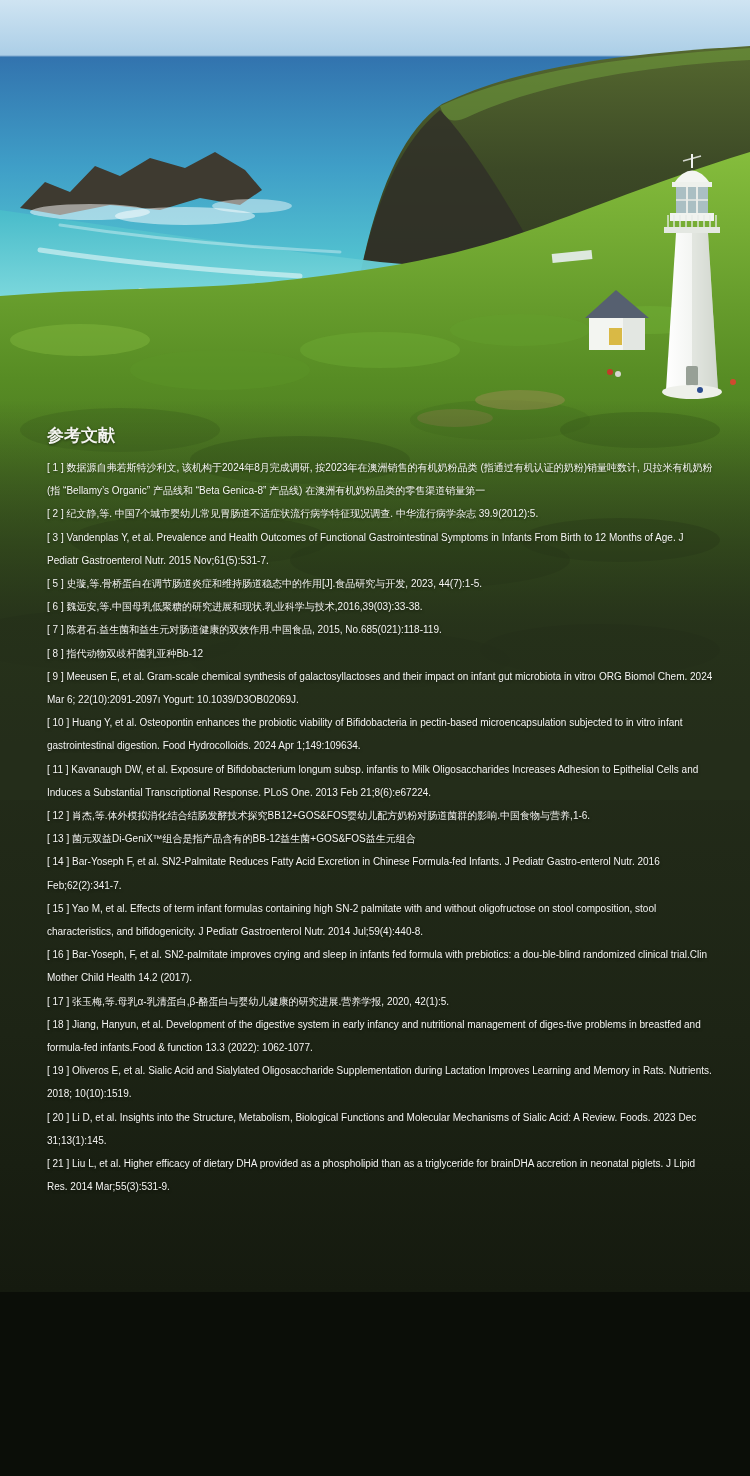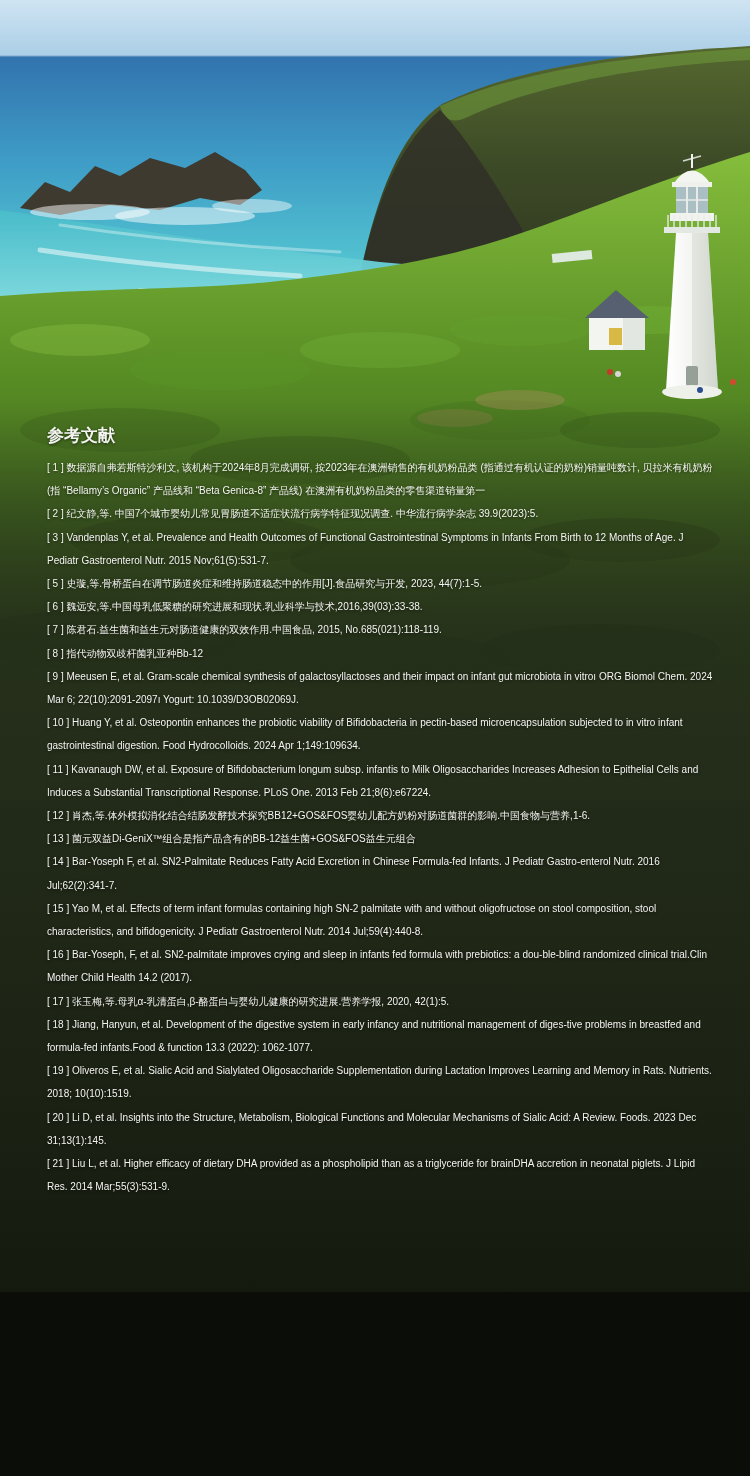--- a/index.html
+++ b/index.html
@@ -152,32 +152,32 @@
       <circle cx="733" cy="382" r="3" fill="#d04a2f"></circle>
     </g>
   </svg>
 
   <div class="fade"></div>
 
   <div class="content">
     <h2 class="heading">参考文献</h2>
     <div id="ref-list">
         <p class="ref">[ 1 ] 数据源自弗若斯特沙利文, 该机构于2024年8月完成调研, 按2023年在澳洲销售的有机奶粉品类 (指通过有机认证的奶粉)销量吨数计, 贝拉米有机奶粉 (指 “Bellamy’s Organic” 产品线和 “Beta Genica-8” 产品线) 在澳洲有机奶粉品类的零售渠道销量第一</p>
-        <p class="ref">[ 2 ] 纪文静,等. 中国7个城市婴幼儿常见胃肠道不适症状流行病学特征现况调查. 中华流行病学杂志 39.9(2023):5.</p>
+        <p class="ref">[ 2 ] 纪文静,等. 中国7个城市婴幼儿常见胃肠道不适症状流行病学特征现况调查. 中华流行病学杂志 39.9(2012):5.</p>
         <p class="ref">[ 3 ] Vandenplas Y, et al. Prevalence and Health Outcomes of Functional Gastrointestinal Symptoms in Infants From Birth to 12 Months of Age. J Pediatr Gastroenterol Nutr. 2015 Nov;61(5):531-7.</p>
         <p class="ref">[ 5 ] 史璇,等.骨桥蛋白在调节肠道炎症和维持肠道稳态中的作用[J].食品研究与开发, 2023, 44(7):1-5.</p>
         <p class="ref">[ 6 ] 魏远安,等.中国母乳低聚糖的研究进展和现状.乳业科学与技术,2016,39(03):33-38.</p>
         <p class="ref">[ 7 ] 陈君石.益生菌和益生元对肠道健康的双效作用.中国食品, 2015, No.685(021):118-119.</p>
         <p class="ref">[ 8 ] 指代动物双歧杆菌乳亚种Bb-12</p>
         <p class="ref">[ 9 ] Meeusen E, et al. Gram-scale chemical synthesis of galactosyllactoses and their impact on infant gut microbiota in vitroı ORG Biomol Chem. 2024 Mar 6; 22(10):2091-2097ı Yogurt: 10.1039/D3OB02069J.</p>
         <p class="ref">[ 10 ] Huang Y, et al. Osteopontin enhances the probiotic viability of Bifidobacteria in pectin-based microencapsulation subjected to in vitro infant gastrointestinal digestion. Food Hydrocolloids. 2024 Apr 1;149:109634.</p>
         <p class="ref">[ 11 ]  Kavanaugh DW, et al. Exposure of Bifidobacterium longum subsp. infantis to Milk Oligosaccharides Increases Adhesion to Epithelial Cells and Induces a Substantial Transcriptional Response. PLoS One. 2013 Feb 21;8(6):e67224.</p>
         <p class="ref">[ 12 ] 肖杰,等.体外模拟消化结合结肠发酵技术探究BB12+GOS&amp;FOS婴幼儿配方奶粉对肠道菌群的影响.中国食物与营养,1-6.</p>
         <p class="ref">[ 13 ] 菌元双益Di-GeniX™组合是指产品含有的BB-12益生菌+GOS&amp;FOS益生元组合</p>
-        <p class="ref">[ 14 ] Bar-Yoseph F, et al. SN2-Palmitate Reduces Fatty Acid Excretion in Chinese Formula-fed Infants. J Pediatr Gastro-enterol Nutr. 2016 Jul;62(2):341-7.</p>
+        <p class="ref">[ 14 ] Bar-Yoseph F, et al. SN2-Palmitate Reduces Fatty Acid Excretion in Chinese Formula-fed Infants. J Pediatr Gastro-enterol Nutr. 2016 Feb;62(2):341-7.</p>
         <p class="ref">[ 15 ] Yao M, et al. Effects of term infant formulas containing high SN-2 palmitate with and without oligofructose on stool composition, stool characteristics, and bifidogenicity. J Pediatr Gastroenterol Nutr. 2014 Jul;59(4):440-8.</p>
         <p class="ref">[ 16 ] Bar-Yoseph, F, et al. SN2-palmitate improves crying and sleep in infants fed formula with prebiotics: a dou-ble-blind randomized clinical trial.Clin Mother Child Health 14.2 (2017).</p>
         <p class="ref">[ 17 ] 张玉梅,等.母乳α-乳清蛋白,β-酪蛋白与婴幼儿健康的研究进展.营养学报, 2020, 42(1):5.</p>
         <p class="ref">[ 18 ] Jiang, Hanyun, et al. Development of the digestive system in early infancy and nutritional management of diges-tive problems in breastfed and formula-fed infants.Food &amp; function 13.3 (2022): 1062-1077.</p>
         <p class="ref">[ 19 ] Oliveros E, et al. Sialic Acid and Sialylated Oligosaccharide Supplementation during Lactation Improves Learning and Memory in Rats. Nutrients. 2018; 10(10):1519.</p>
         <p class="ref">[ 20 ] Li D, et al. Insights into the Structure, Metabolism, Biological Functions and Molecular Mechanisms of Sialic Acid: A Review. Foods. 2023 Dec 31;13(1):145.</p>
         <p class="ref">[ 21 ] Liu L, et al. Higher efficacy of dietary DHA provided as a phospholipid than as a triglyceride for brainDHA accretion in neonatal piglets. J Lipid Res. 2014 Mar;55(3):531-9.</p>
       </div>
   </div>
 

